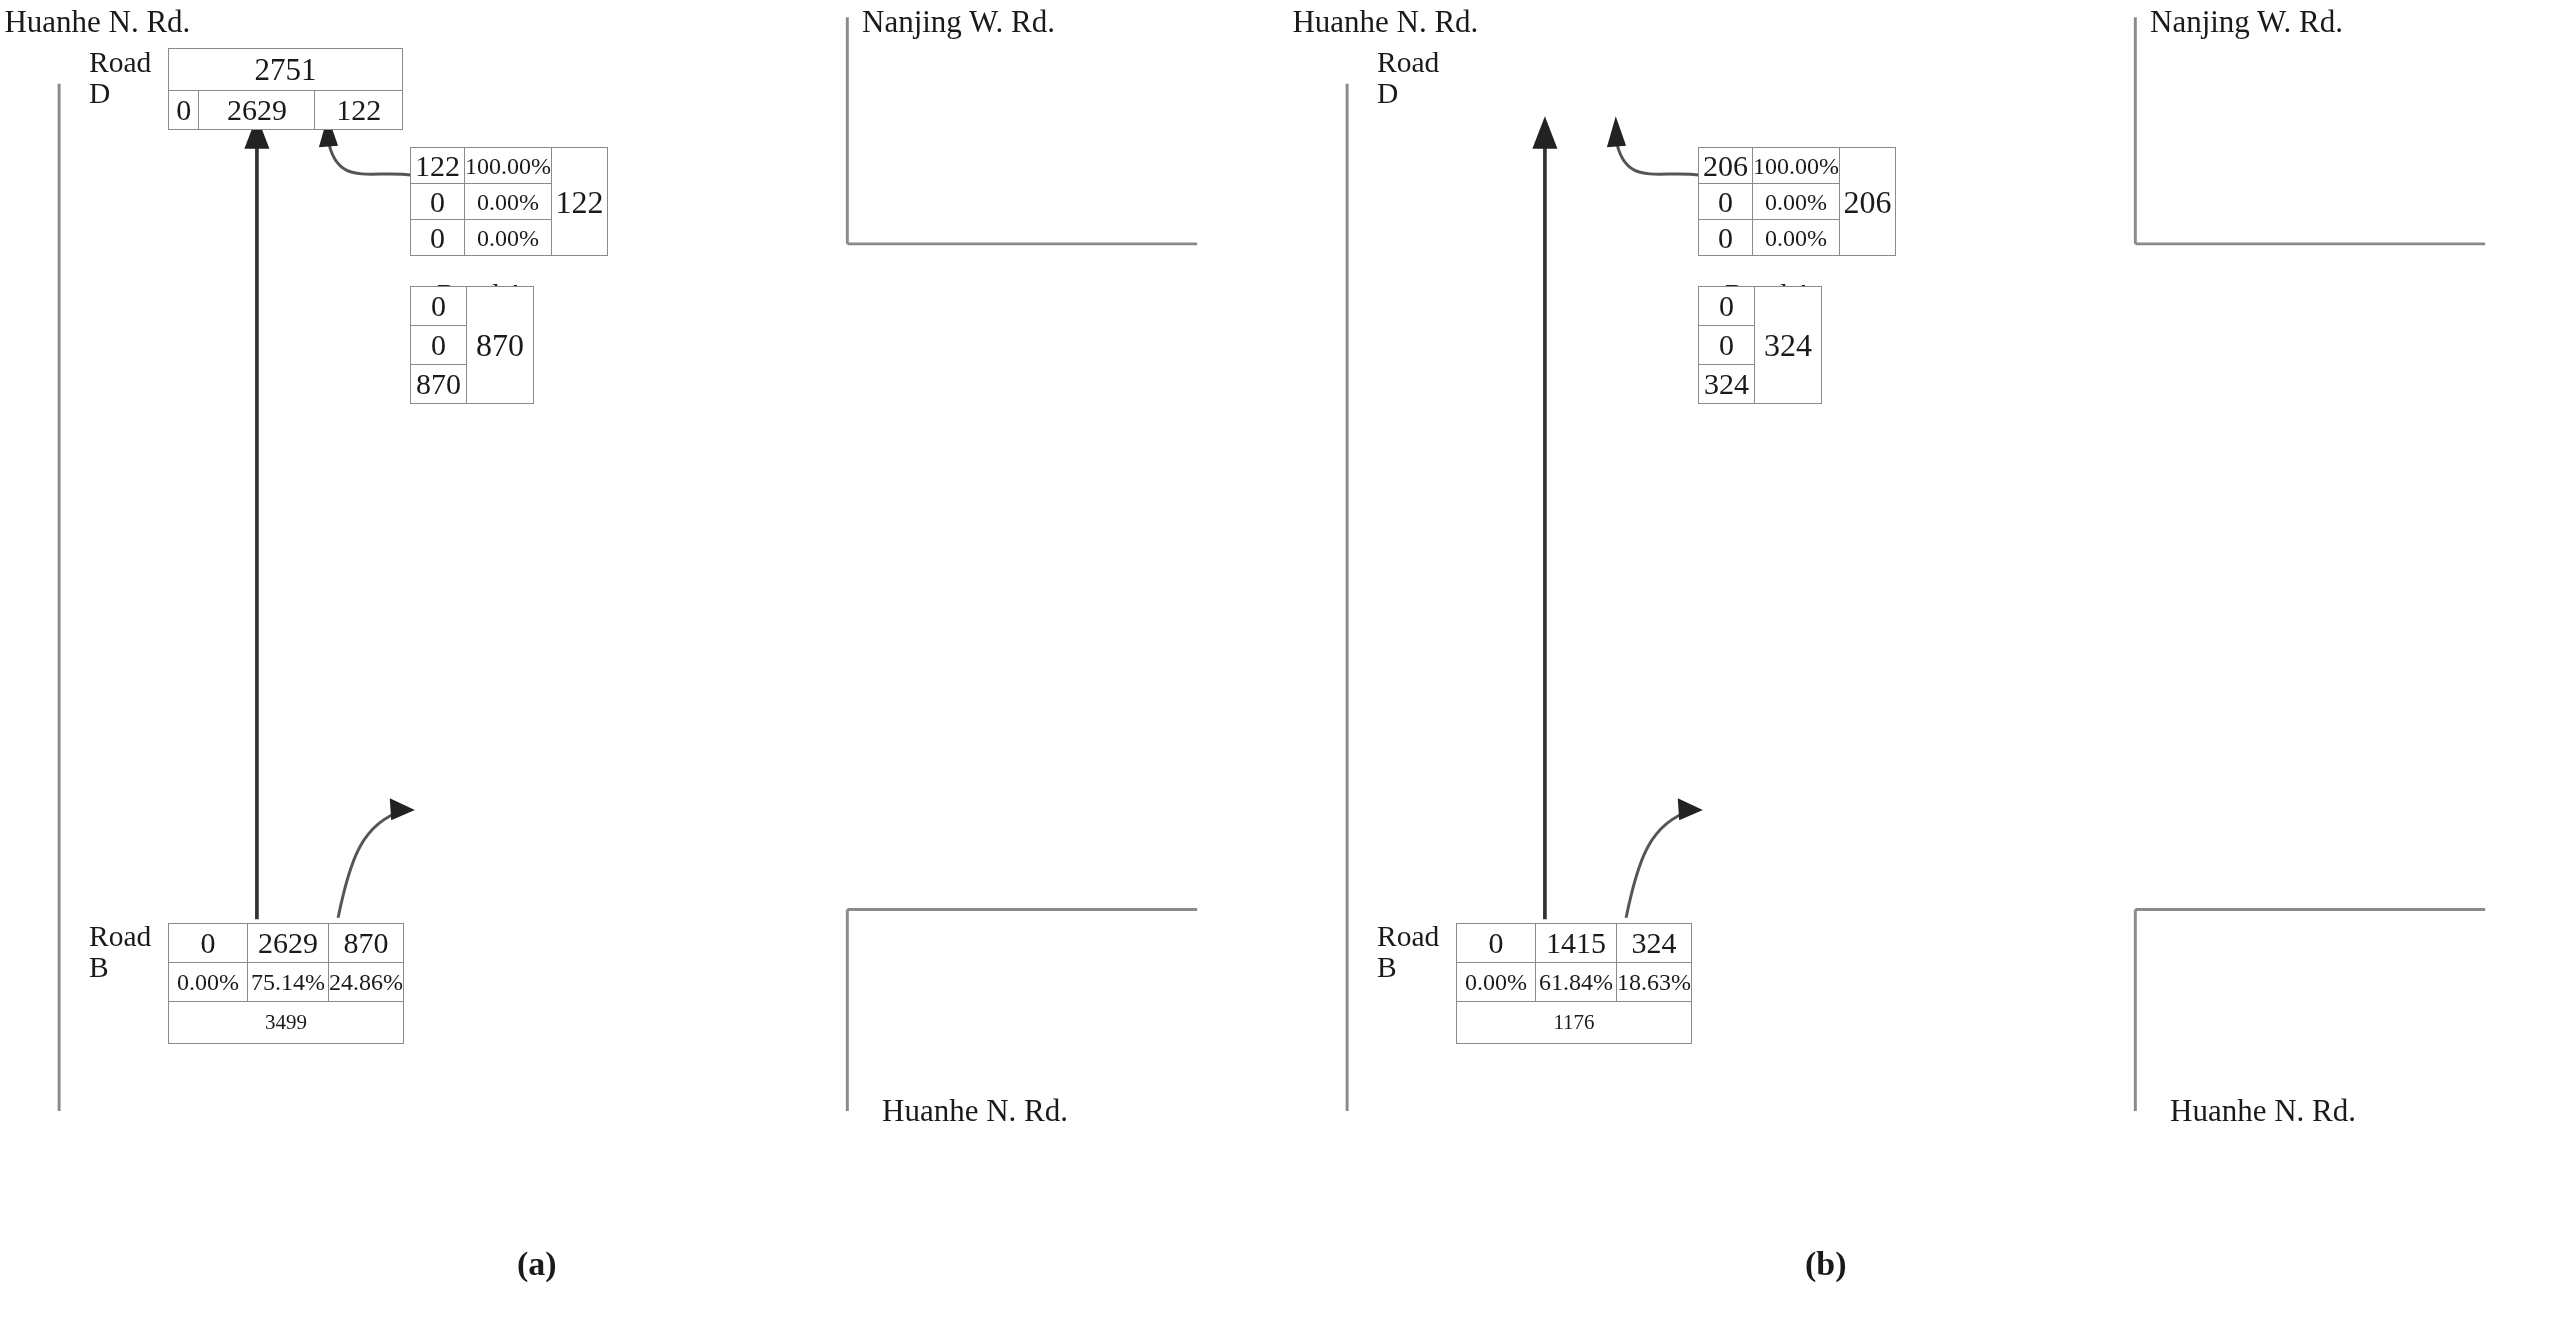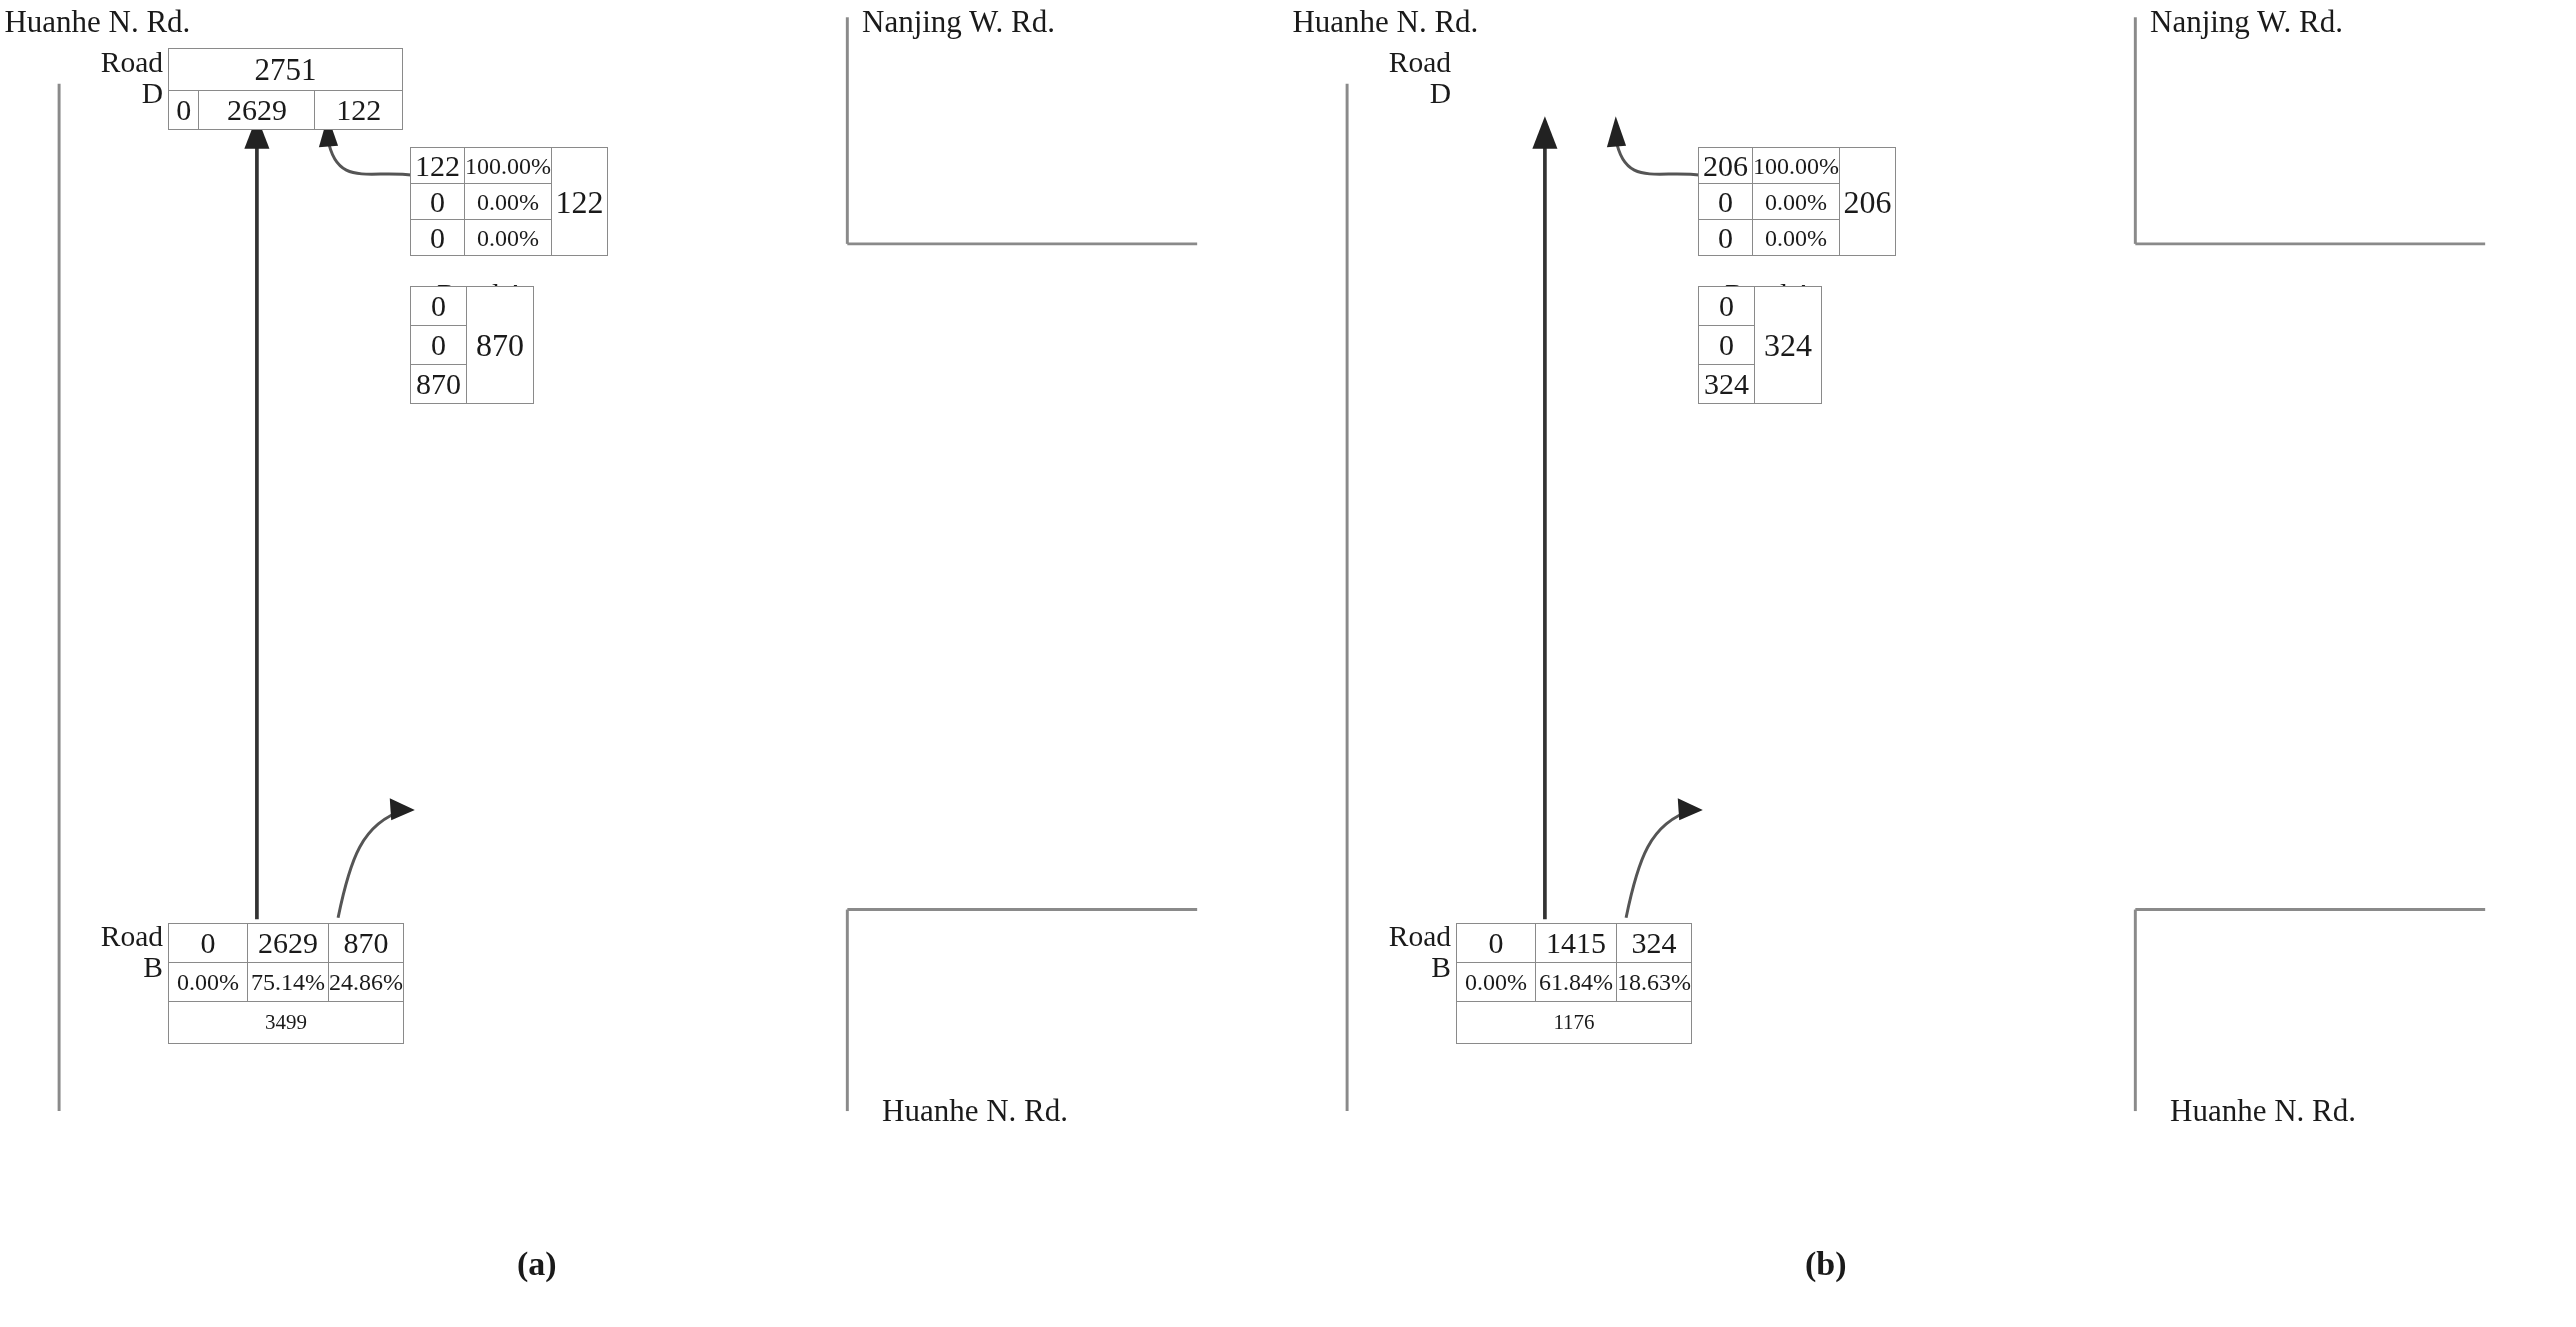--- a/index.html
+++ b/index.html
@@ -52,21 +52,21 @@
   
   .road-b{left:168px;top:919px;}
   .road-b td{height:38px;}
   .road-b td.c0{width:78px;}
   .road-b td.c1{width:80px;}
   .road-b td.c2{width:74px;}
   .road-b td.sumrow{height:41px;font-size:21px;}
 
   
   .lbl{position:absolute;white-space:pre;line-height:1.05;}
-  .lbl-road{font-size:29.5px;text-align:right;}
+  .lbl-road{font-size:29.5px;text-align:left;}
   .lbl-street{font-size:31px;}
   .lbl-roadA{font-size:29.5px;}
   .caption{position:absolute;font-size:34px;font-weight:bold;}
 
   .lbl-huanhe-tl{left:4.4px;top:1.5px;}
   .lbl-nanjing-tr{left:862px;top:1.5px;}
   .lbl-huanhe-br{left:882px;top:1091px;}
   .lbl-roadD{left:89px;top:43px;width:74px;}
   .lbl-roadB{left:89px;top:917px;width:74px;}
   .lbl-roadA-cap{left:437px;top:275px;}

